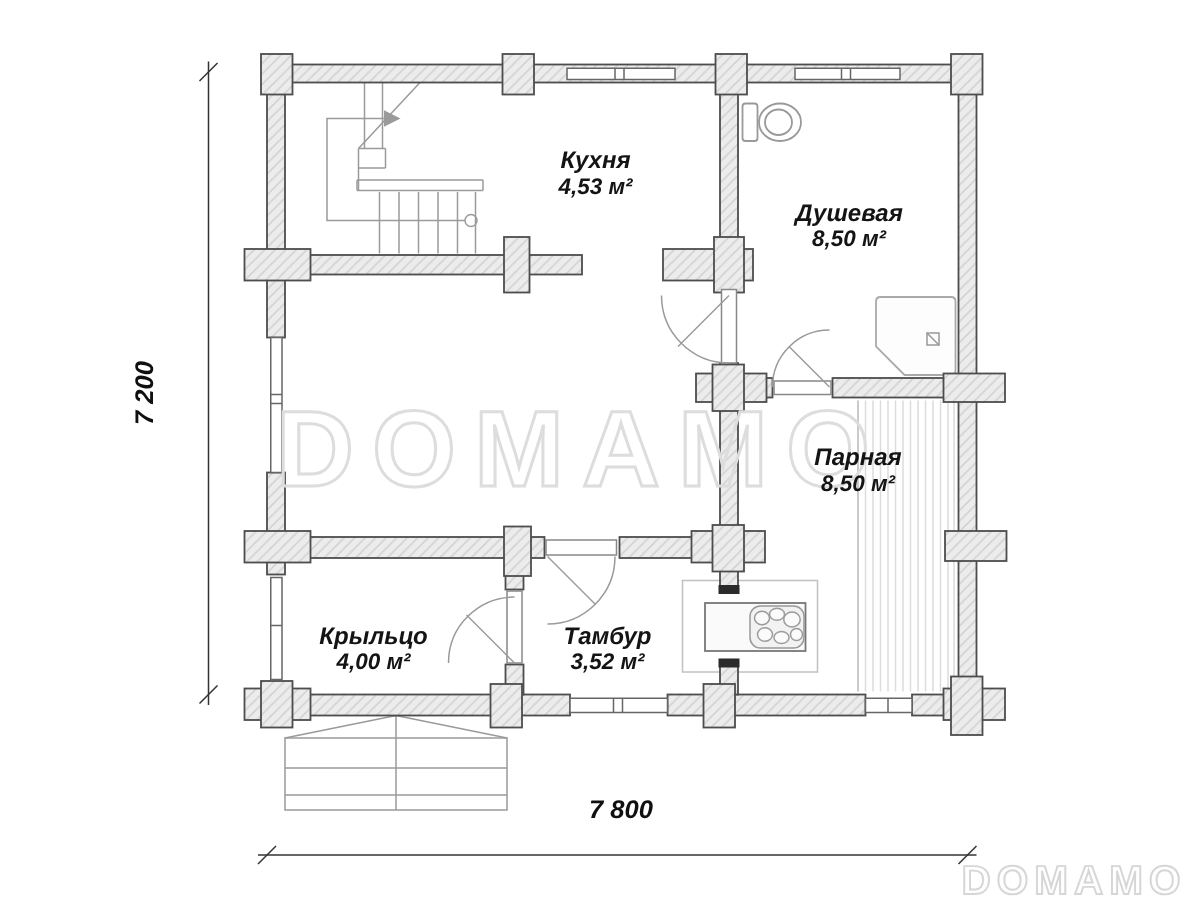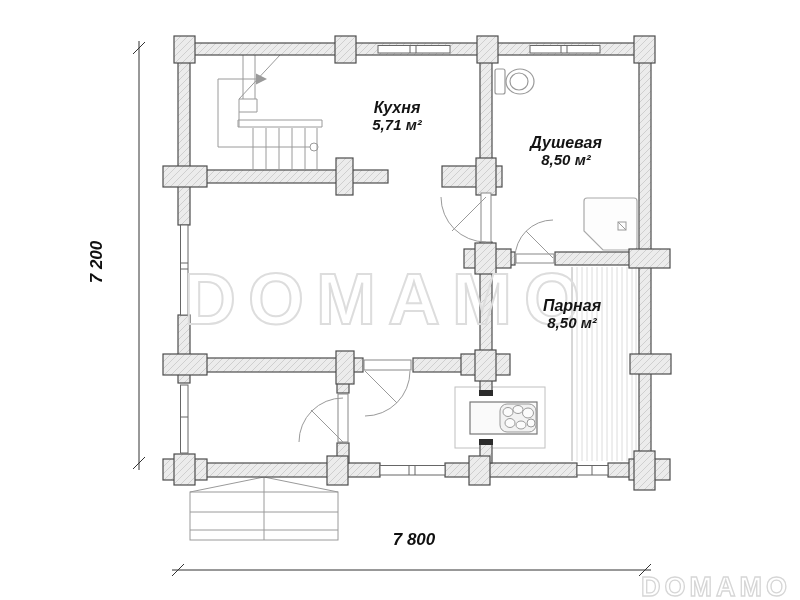--- a/index.html
+++ b/index.html
@@ -175,29 +175,37 @@
     <path d="M172,576 L184,564 M639,576 L651,564"></path>
   </g>
 
   <text x="388" y="324" font-family="Liberation Sans, sans-serif" font-size="72" font-weight="bold" letter-spacing="12" text-anchor="middle" fill="none" stroke="#dddddd" stroke-width="2">DOMAMO</text>
 
   <text x="716" y="596" font-family="Liberation Sans, sans-serif" font-size="27" font-weight="bold" letter-spacing="4" text-anchor="middle" fill="none" stroke="#d6d6d6" stroke-width="1.3">DOMAMO</text>
 </svg>
 
   <div class="room-label" style="left:397px;top:99px;">
     <div class="nm">Кухня</div>
-    <div class="ar">5,71 м²</div>
+    <div class="ar">4,53 м²</div>
   </div>
   <div class="room-label" style="left:566px;top:134px;text-align:center;">
     <div class="nm">Душевая</div>
     <div class="ar">8,50 м²</div>
   </div>
   <div class="room-label" style="left:336px;top:255px;">
   </div>
   <div class="room-label" style="left:538px;top:297px;margin-left:34px;">
     <div class="nm">Парная</div>
     <div class="ar">8,50 м²</div>
   </div>
+  <div class="room-label" style="left:249px;top:416px;">
+    <div class="nm">Крыльцо</div>
+    <div class="ar">4,00 м²</div>
+  </div>
+  <div class="room-label" style="left:405px;top:416px;">
+    <div class="nm">Тамбур</div>
+    <div class="ar">3,52 м²</div>
+  </div>
 
   <div class="dim dim-v" style="left:97px;top:262px;">7 200</div>
   <div class="dim dim-h" style="left:414px;top:540px;">7 800</div>
 
 </div>
 
 </body></html>

